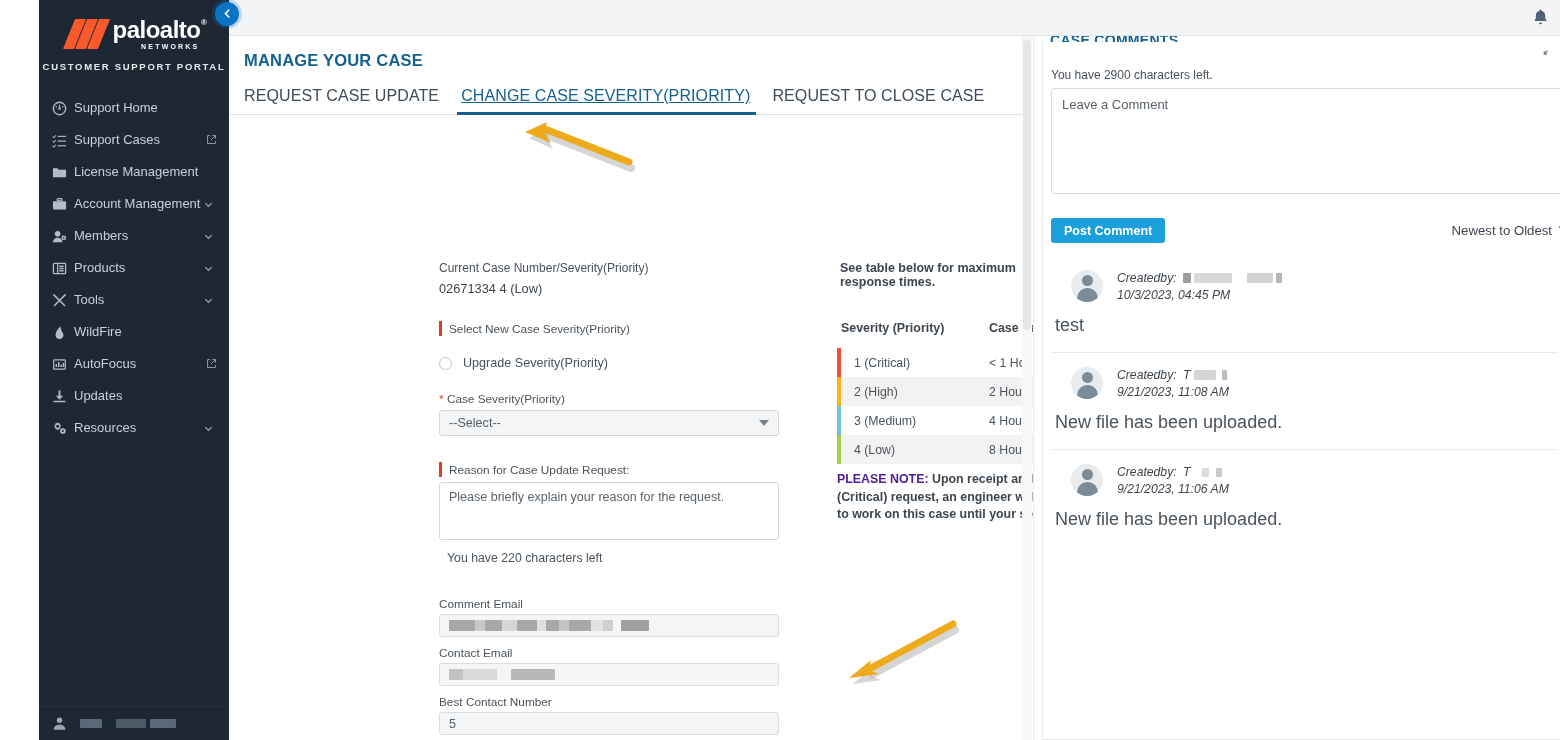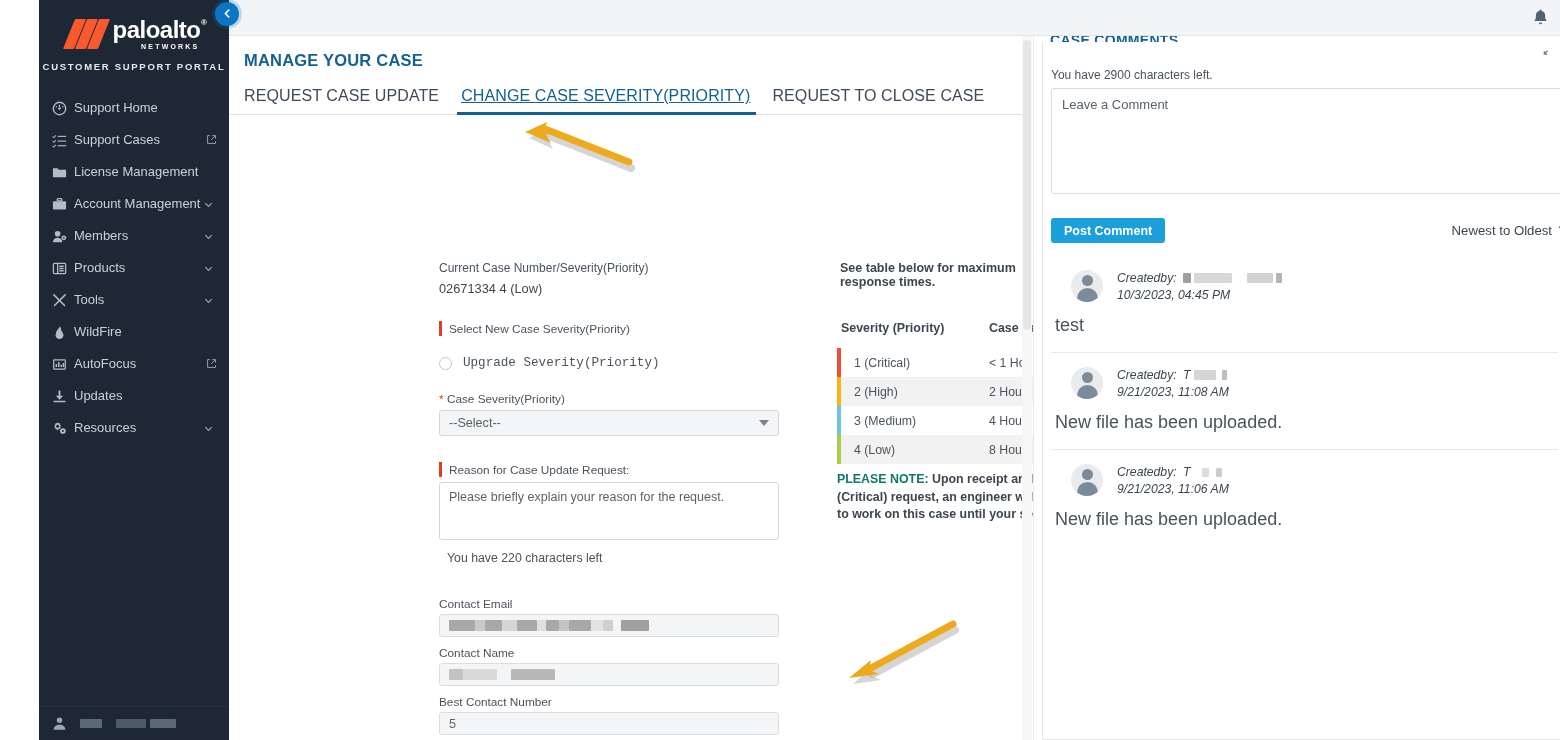--- a/index.html
+++ b/index.html
@@ -131,21 +131,21 @@
     font-size: 12.5px; font-weight: bold; color: #3d464f;
   }
 
   
   .form-col { position: absolute; left: 210px; top: 206px; width: 380px; }
   .req-bar {
     display: inline-block; width: 3px; height: 15px;
     background: #e03c1f; vertical-align: -3px; margin-right: 7px;
   }
   .field-head { font-size: 11.8px; color: #4a535c; margin-bottom: 0; }
-  .radio-row { display: flex; align-items: flex-end; margin-top: 20px; font-family: Liberation Mono, monospace; }
+  .radio-row { display: flex; align-items: flex-end; margin-top: 20px; }
   .radio {
     width: 13px; height: 13px; border-radius: 50%;
     border: 1px solid #bfc6cc; background: #fff; margin-right: 11px;
     cursor: pointer; flex: 0 0 13px;
   }
   .radio-label { font-size: 12.6px; color: #4a535c; }
   .lbl-req {
     font-size: 11.8px; color: #4a535c; margin-top: 22px; display: block;
   }
   .lbl-req .star { color: #e03c1f; }
@@ -188,21 +188,21 @@
     color: #4a535c;
   }
   .tbl-row.alt { background: #f2f2f2; }
   .sev-bar { width: 4px; height: 29px; flex: 0 0 4px; }
   .sev-name { width: 148px; padding-left: 13px; }
   .sev-time { padding-left: 0; }
   .please-note {
     margin-top: 7px; font-size: 12.4px; font-weight: bold; color: #3d464f;
     line-height: 17.5px; width: 382px;
   }
-  .please-note .pn { color: #0f766e; }
+  .please-note .pn { color: #4c1d95; }
 
   
   .vscroll {
     position: absolute; right: 1px; top: 0; width: 10px; height: 704px;
     background: #f6f7f8;
   }
   .vscroll .thumb {
     position: absolute; left: 1px; top: 4px; width: 8px; height: 290px;
     background: #e4e6e8; border-radius: 4px;
   }
@@ -550,37 +550,37 @@
             </div>
 
             <div class="reason-label">
               <span class="req-bar"></span><span>Reason for Case Update Request:</span>
             </div>
             <textarea class="reason-ta" placeholder="Please briefly explain your reason for the request." style=""></textarea>
             <div class="chars-left">You have 220 characters left</div>
           </div>
 
           <div class="contact-block">
-            <div class="c-label">Contact Email</div>
+            <div class="c-label">Comment Email</div>
             <div class="c-input">
               <span class="redact" style="background:#a8a8a8;width:26px;height:11px;"></span>
               <span class="redact" style="background:#c9c9c9;width:10px;height:11px;"></span>
               <span class="redact" style="background:#a8a8a8;width:17px;height:11px;"></span>
               <span class="redact" style="background:#d6d6d6;width:15px;height:11px;"></span>
               <span class="redact" style="background:#a8a8a8;width:20px;height:11px;"></span>
               <span class="redact" style="background:#e0e0e0;width:9px;height:11px;"></span>
               <span class="redact" style="background:#a8a8a8;width:13px;height:11px;"></span>
               <span class="redact" style="background:#c4c4c4;width:10px;height:11px;"></span>
               <span class="redact" style="background:#a8a8a8;width:22px;height:11px;"></span>
               <span class="redact" style="background:#e2e2e2;width:12px;height:11px;"></span>
               <span class="redact" style="background:#cfcfcf;width:10px;height:11px;"></span>
               <span class="redact" style="background:#a0a0a0;width:28px;height:11px;margin-left:8px;"></span>
             </div>
 
-            <div class="c-label">Contact Name</div>
+            <div class="c-label">Contact Email</div>
             <div class="c-input">
               <span class="redact" style="background:#c2c2c2;width:14px;height:11px;"></span>
               <span class="redact" style="background:#d9d9d9;width:34px;height:11px;"></span>
               <span class="redact" style="background:#b8b8b8;width:44px;height:11px;margin-left:14px;"></span>
             </div>
 
             <div class="c-label">Best Contact Number</div>
             <div class="c-input plain">5</div>
 
           </div>

